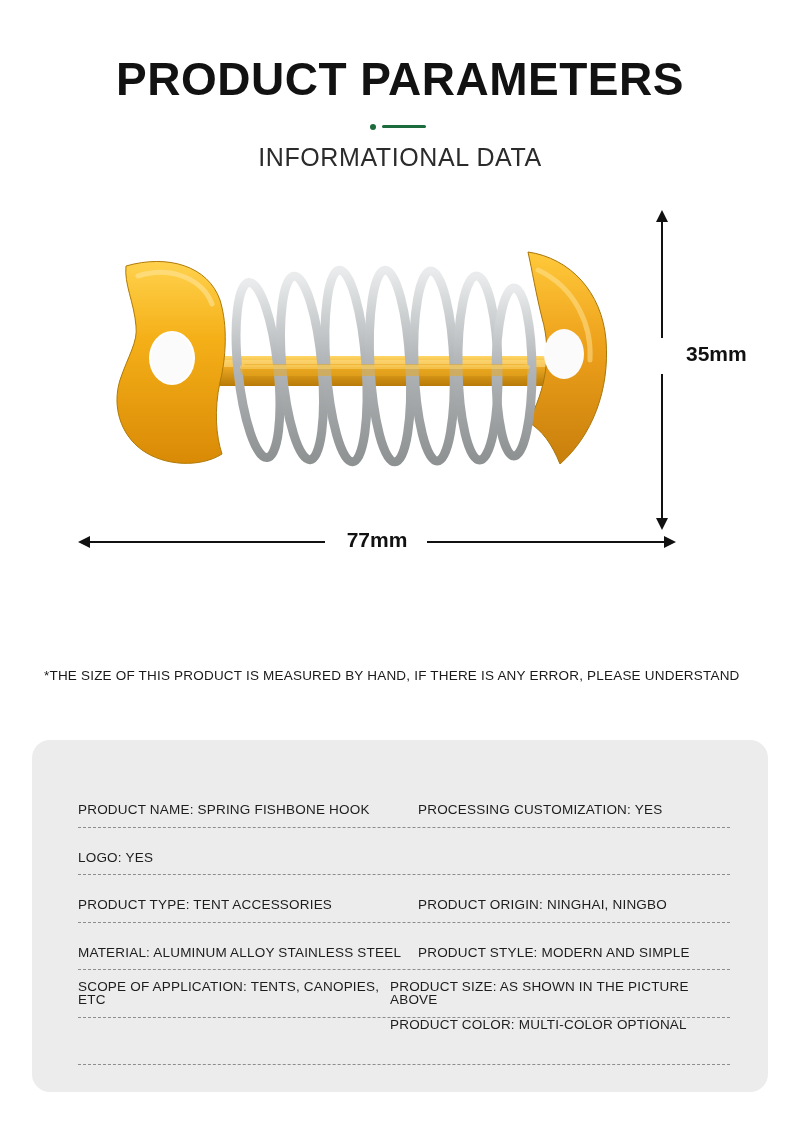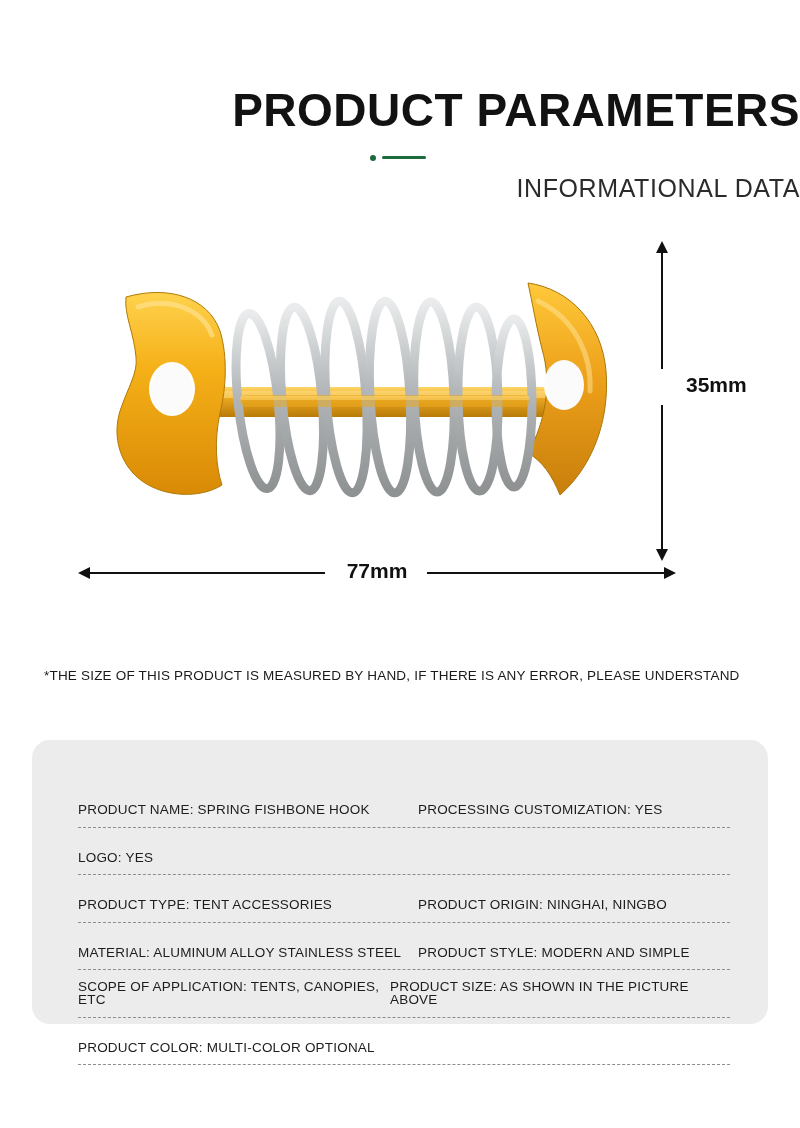--- a/index.html
+++ b/index.html
@@ -11,22 +11,22 @@
     width: 800px;
     height: 1128px;
     position: relative;
     font-family: "Liberation Sans", sans-serif;
     color: #1a1a1a;
     overflow: hidden;
   }
 
   
   .header {
-    padding-top: 85px;
-    text-align: right;
+    padding-top: 54px;
+    text-align: center;
   }
   .title {
     font-size: 46px;
     font-weight: 700;
     letter-spacing: 0.5px;
     color: #121212;
     line-height: 1.1;
     margin: 0;
   }
   .divider {
@@ -189,38 +189,39 @@
     letter-spacing: 0.2px;
     color: #1a1a1a;
   }
 
   
   .spec-panel {
     position: absolute;
     left: 32px;
     top: 740px;
     width: 736px;
-    height: 284px;
+    height: 352px;
     background: #ececec;
     border-radius: 18px;
   }
   .spec-table {
     position: absolute;
     left: 46px;
     top: 40px;
     width: 652px;
   }
   .spec-row {
     display: flex;
     align-items: flex-end;
     height: 46.5px;
     border-bottom: 1.5px dashed #8d8d8d;
   }
   .spec-row:last-child {
     border-bottom: 1.5px dashed #8d8d8d;
+    flex-direction: column;
   }
   .spec-cell {
     font-size: 13.5px;
     color: #1d1d1d;
     letter-spacing: 0.2px;
     padding-bottom: 10px;
     line-height: 1;
   }
   .spec-cell.left { width: 340px; }
   .spec-cell.right { width: 312px; }

